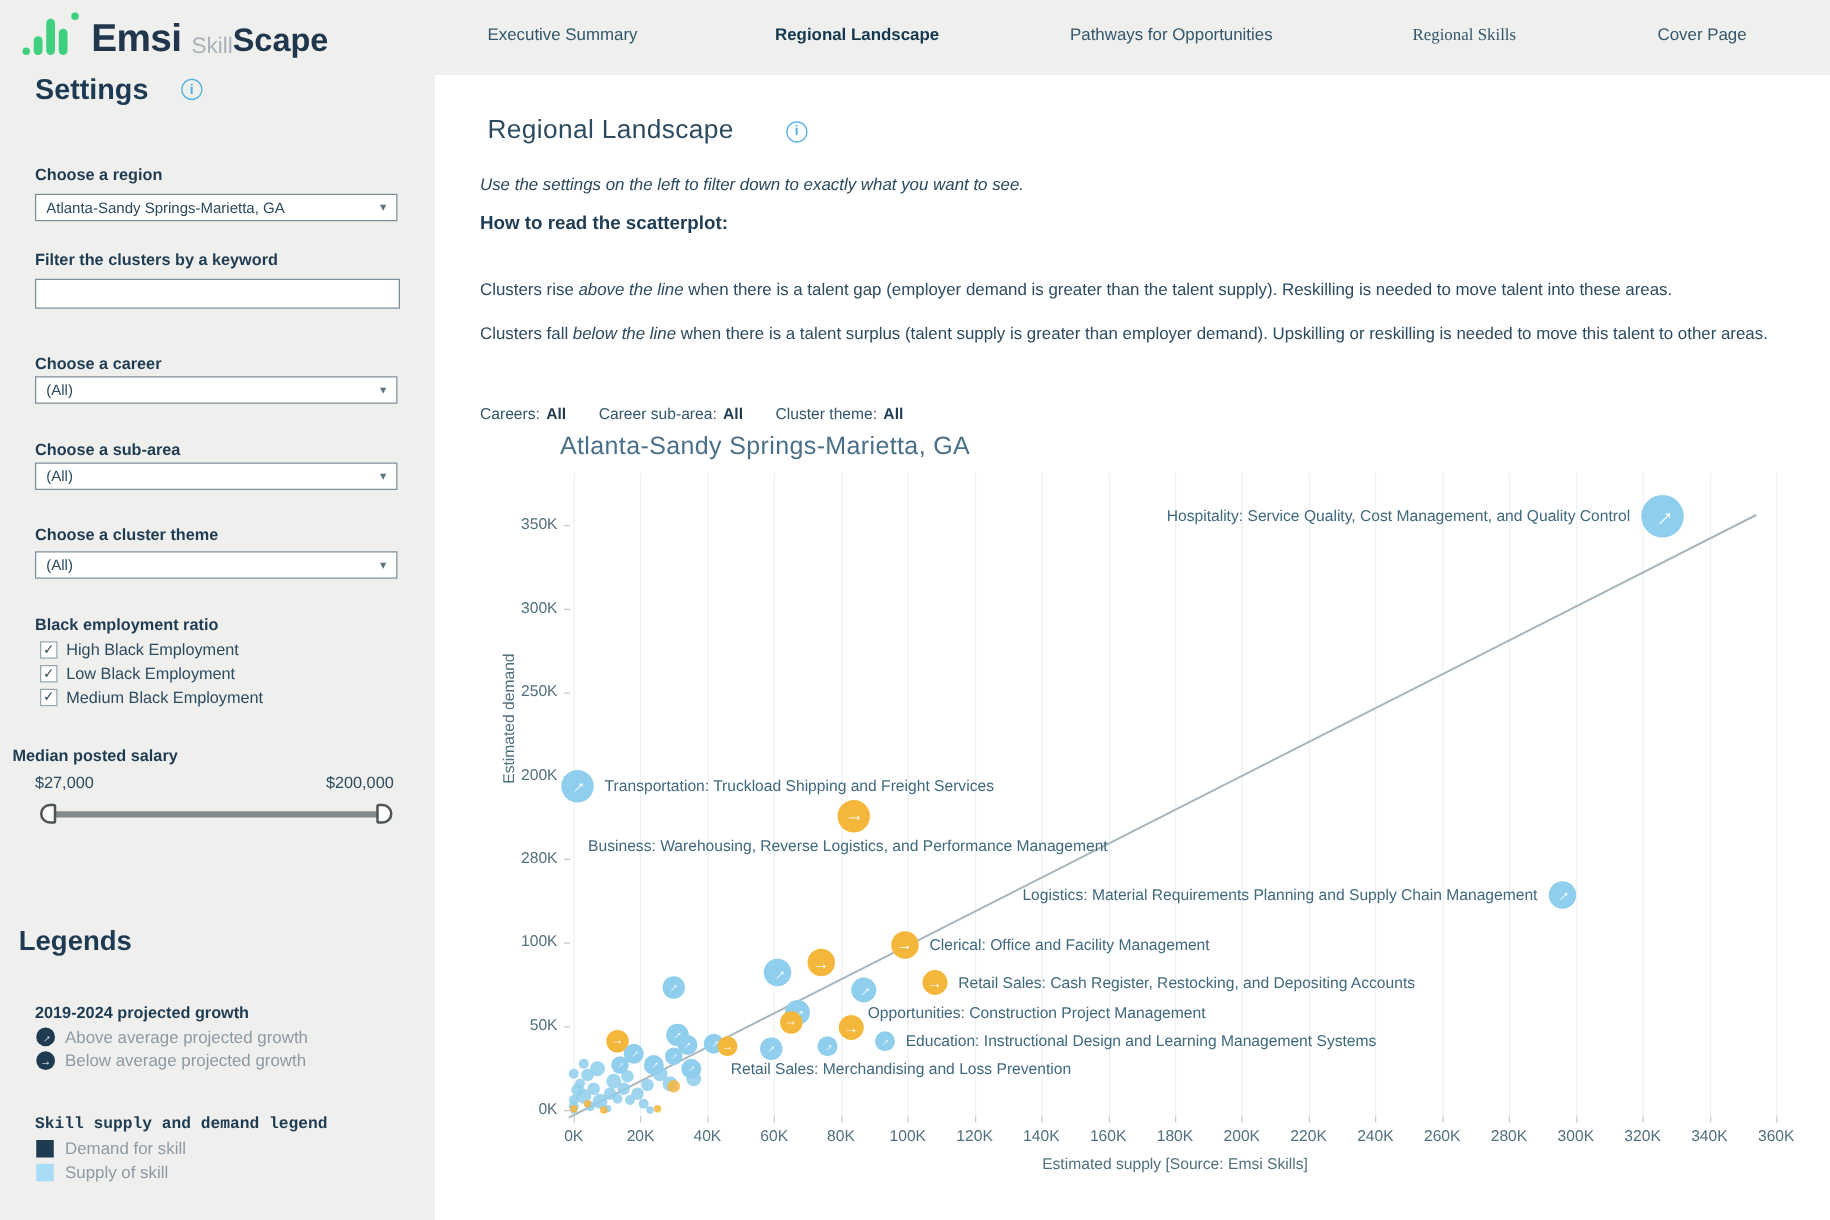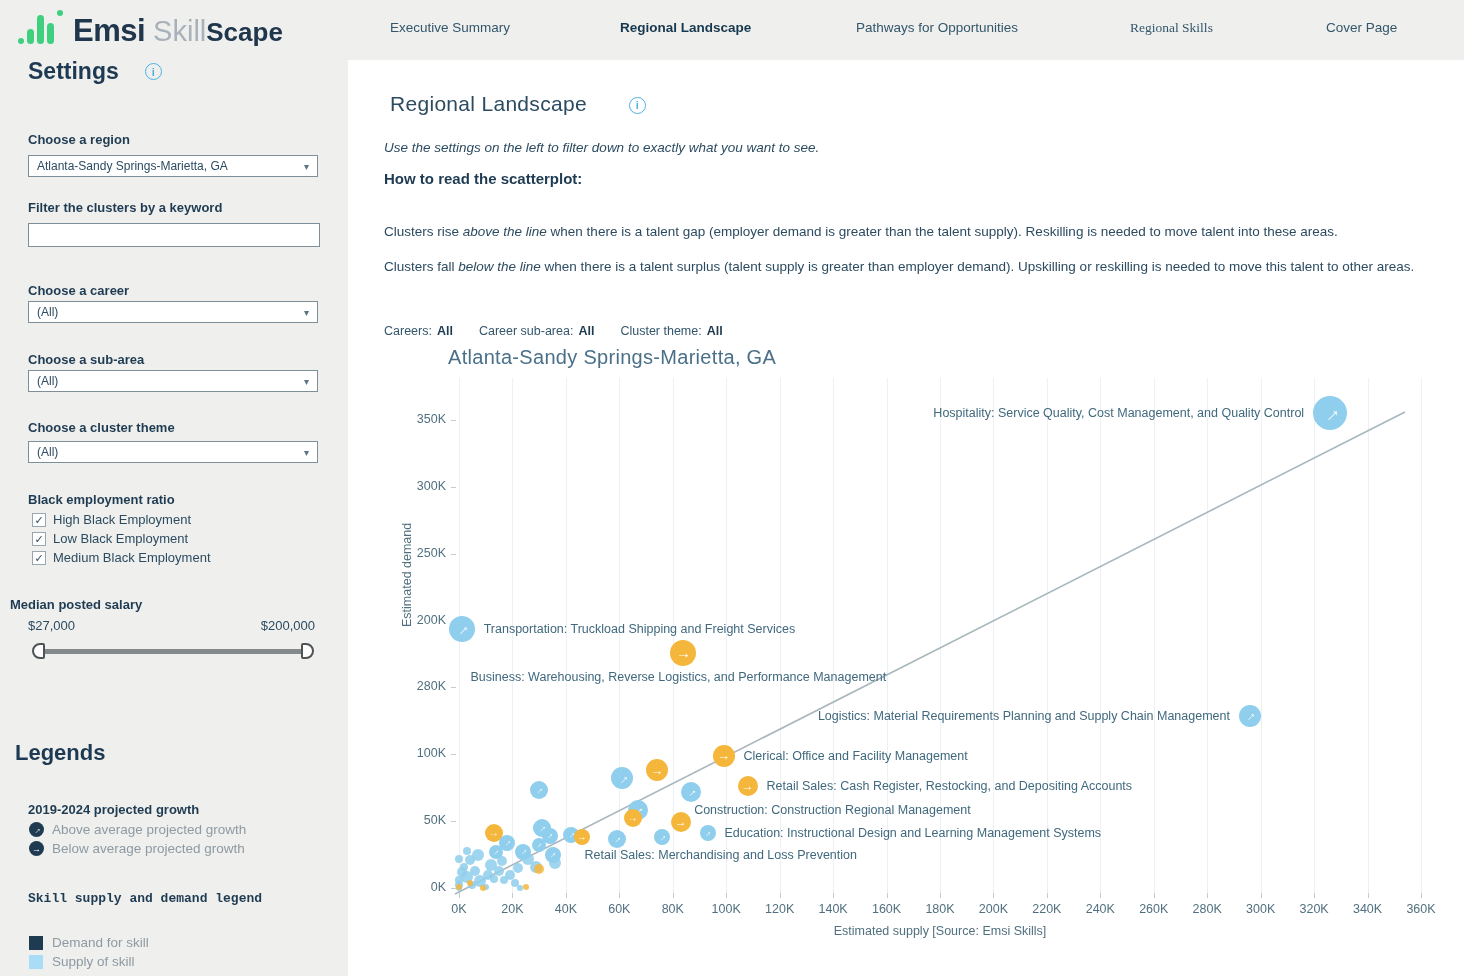--- a/index.html
+++ b/index.html
@@ -7,21 +7,21 @@
     font-family:"Liberation Sans", sans-serif; background:#efefed; color:#2c4b60; }
   .abs { position:absolute; }
 
   
   #topbar { position:absolute; left:0; top:0; width:1464px; height:60px; }
   #logo { position:absolute; left:18px; top:10px; display:flex; align-items:flex-end; }
   #logo-icon { position:relative; width:46px; height:36px; margin-right:9px; }
   #logo-icon .bar { position:absolute; bottom:2px; background:#3ed07f; border-radius:4px; width:7px; }
   #logo-icon .dot { position:absolute; width:6px; height:6px; background:#3ed07f; border-radius:50%; }
   .logo-emsi { font-size:31px; font-weight:800; color:#20364c; letter-spacing:-0.5px; line-height:1; }
-  .logo-skill { font-size:29px; font-weight:400; color:#a9b2ba; margin-left:8px; line-height:1.05; }
+  .logo-skill { font-size:18px; font-weight:400; color:#a9b2ba; margin-left:8px; line-height:1.05; }
   .logo-scape { font-size:26px; font-weight:700; color:#20364c; line-height:1.05; }
   .navtab { position:absolute; top:20px; font-size:13.5px; color:#33566b; cursor:pointer; white-space:nowrap; }
   .navtab.active { font-weight:700; color:#16384e; }
 
   
   #sidebar { position:absolute; left:0; top:60px; width:348px; height:916px; }
   .side-h1 { font-size:23px; font-weight:800; color:#1d3a52; }
   .f-label { font-size:13px; font-weight:700; color:#1e3b52; }
   .selectbox { width:290px; height:22px; background:#fff; border:1px solid #7f8f9a;
     font-size:12px; color:#2c4b60; display:flex; align-items:center; padding:0 8px; cursor:pointer; }
@@ -163,21 +163,21 @@
           <span class="rot-u">→</span>
         </span>
         <span>Above average projected growth</span>
       </div>
       <div class="leg-row">
         <span class="leg-circ">→</span>
         <span>Below average projected growth</span>
       </div>
     </div>
   <div class="abs f-label" style="left:28px; top:831px;font-family:Liberation Mono, monospace;">Skill supply and demand legend</div>
-  <div class="abs" style="left:29px; top:849px;margin-top:24px;" id="skill-rows">
+  <div class="abs" style="left:29px; top:849px;" id="skill-rows">
       <div class="leg-row">
         <span class="leg-sq" style="background: rgb(30, 59, 82);"></span>
         <span>Demand for skill</span>
       </div>
       <div class="leg-row">
         <span class="leg-sq" style="background: rgb(169, 220, 246);"></span>
         <span>Supply of skill</span>
       </div>
     </div>
 </aside>
@@ -386,16 +386,16 @@
       </div>
       <div class="pt-lbl" style="left: 395.548px; top: 695.627px; transform: translateY(-50%);">Clerical: Office and Facility Management</div>
       <div class="pt" style="left: 389.598px; top: 716.38px; width: 20px; height: 20px; background: rgb(245, 182, 60); opacity: 1;">
         <span style="font-size: 12px; display: inline-block;">→</span>
       </div>
       <div class="pt-lbl" style="left: 418.598px; top: 726.38px; transform: translateY(-50%);">Retail Sales: Cash Register, Restocking, and Depositing Accounts</div>
       <div class="pt" style="left: 351.515px; top: 765.179px; width: 16px; height: 16px; background: rgb(143, 206, 236); opacity: 1;">
         <span style="font-size: 9px; transform: rotate(-45deg); display: inline-block;">→</span>
       </div>
       <div class="pt-lbl" style="left: 376.515px; top: 773.179px; transform: translateY(-50%);">Education: Instructional Design and Learning Management Systems</div>
-      <div class="anno" style="left: 346.154px; top: 750.448px; transform: translateY(-50%);">Construction: Construction Regional Management</div>
+      <div class="anno" style="left: 346.154px; top: 750.448px; transform: translateY(-50%);">Opportunities: Construction Project Management</div>
       <div class="anno" style="left: 236.593px; top: 794.572px; transform: translateY(-50%);">Retail Sales: Merchandising and Loss Prevention</div>
     </div>
 </main>
 
 </body></html>

